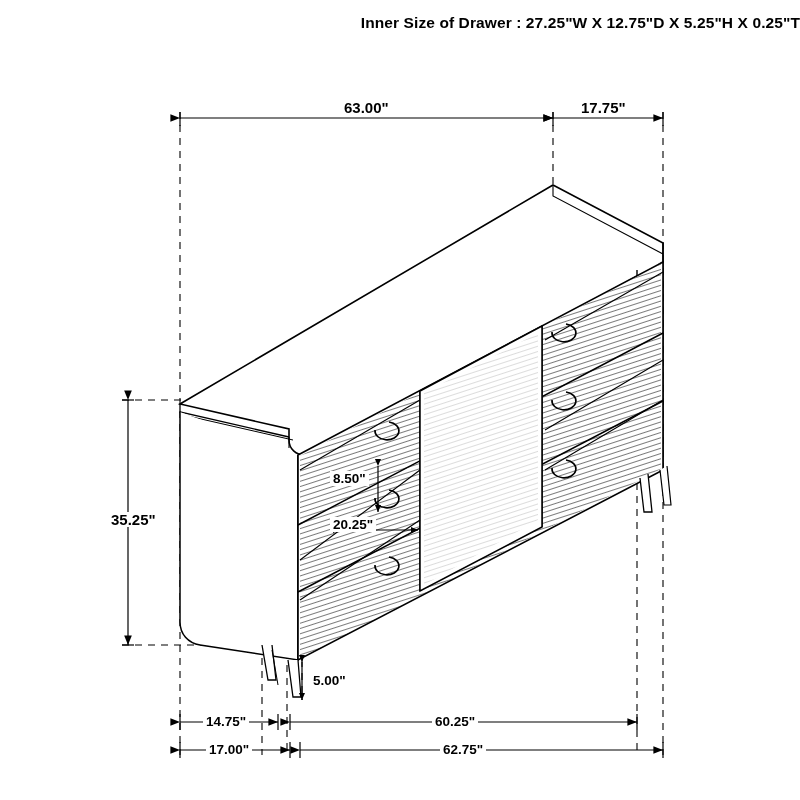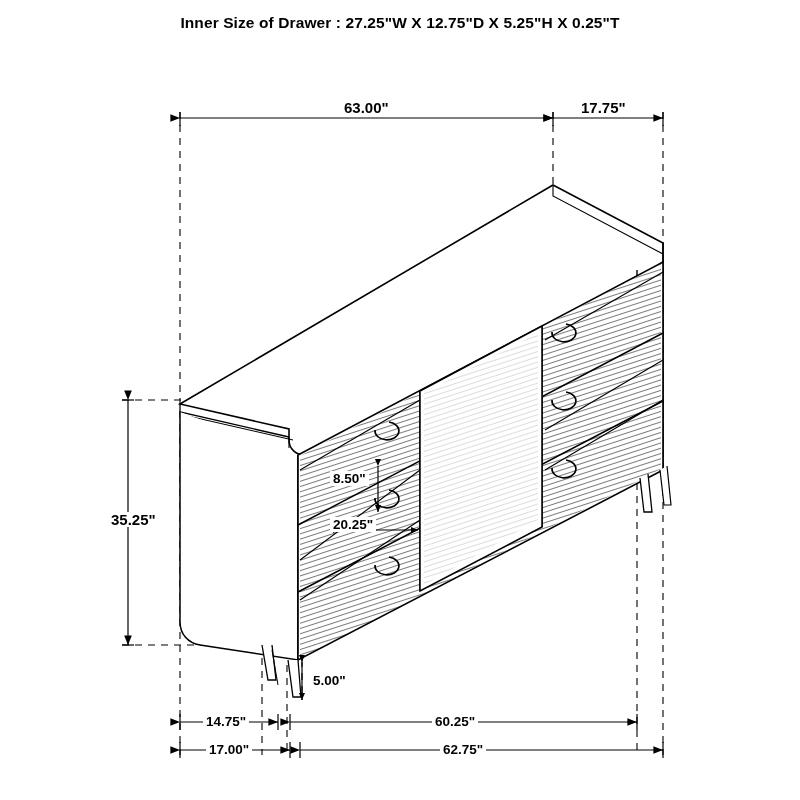--- a/index.html
+++ b/index.html
@@ -17,21 +17,21 @@
   #stage {
     position: relative;
     width: 800px;
     height: 800px;
   }
   #title {
     position: absolute;
     top: 14px;
     left: 0;
     width: 800px;
-    text-align: center;
+    text-align: right;
     font-size: 15.5px;
     font-weight: bold;
     letter-spacing: 0.1px;
     color: #000;
   }
   svg.diagram {
     position: absolute;
     top: 0;
     left: 0;
     width: 800px;

